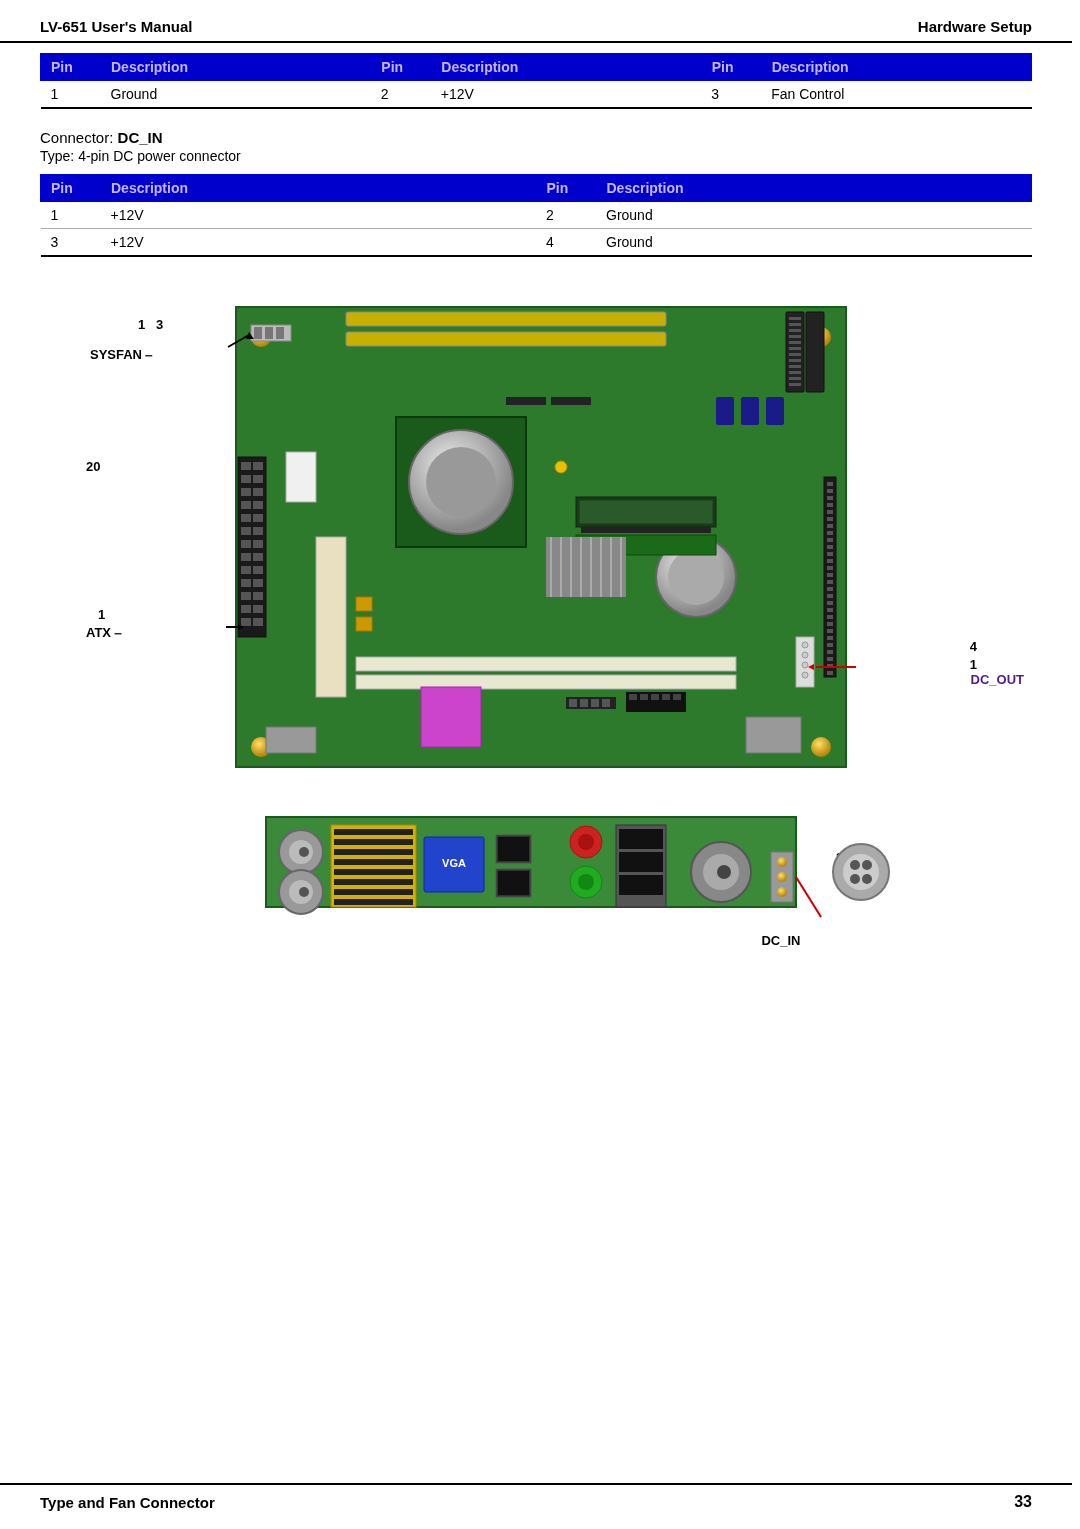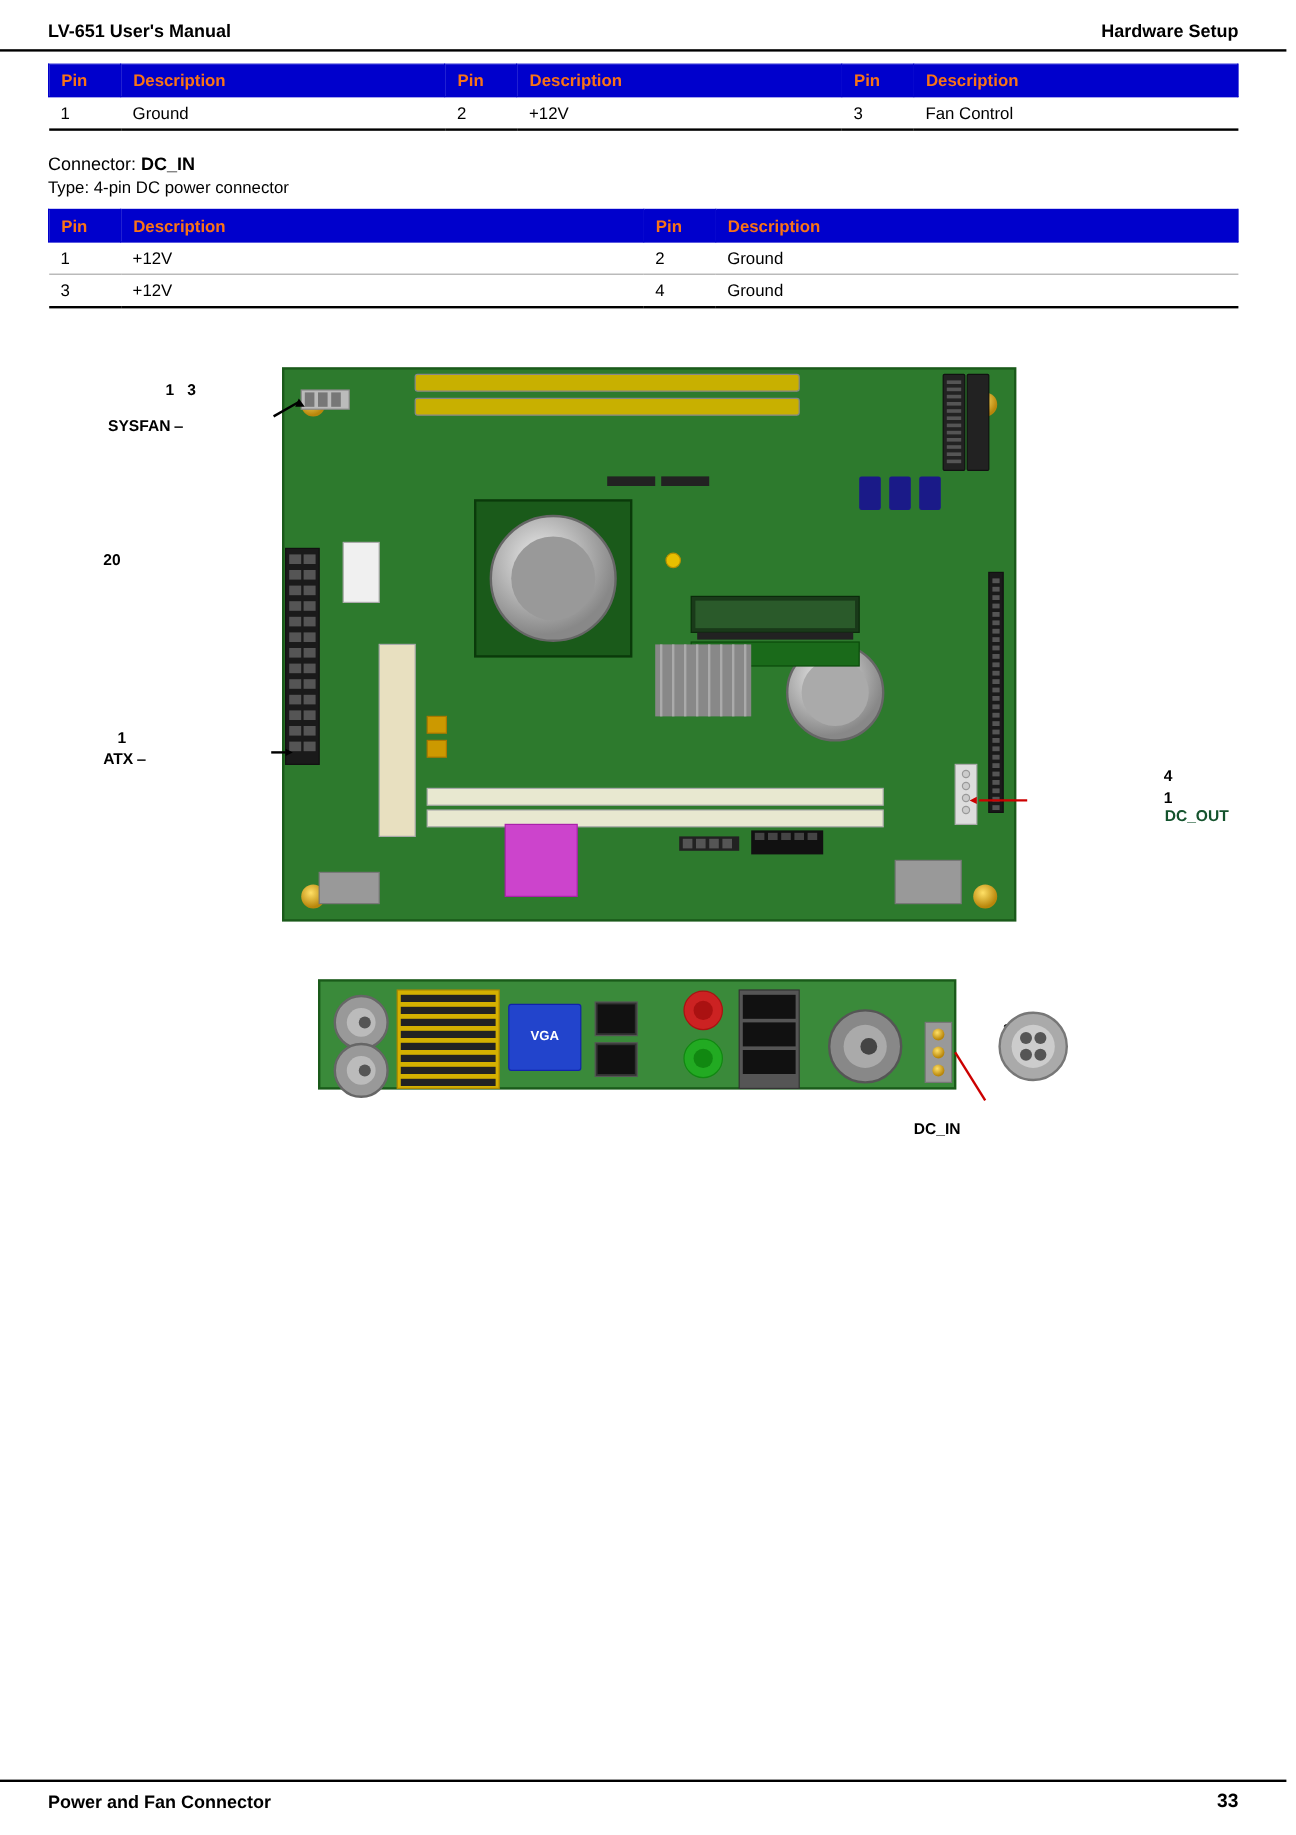--- a/index.html
+++ b/index.html
@@ -64,21 +64,21 @@
     }
 
     
     .pin-table {
       width: 100%;
       border-collapse: collapse;
       margin-bottom: 20px;
     }
     .pin-table th {
       background: #0000cc;
-      color: #f97316;
+      color: #c4b5fd;
       font-weight: bold;
       font-size: 14px;
       padding: 5px 10px;
       text-align: left;
       border: 1px solid #0000cc;
     }
     .pin-table td {
       padding: 5px 10px;
       font-size: 14px;
       border-bottom: 1px solid #aaa;
@@ -215,21 +215,21 @@
         <div style="position:absolute; top:162px; left:46px; font-size:13px; font-weight:bold; z-index:10;">20</div>
 
         <div style="position:absolute; top:310px; left:58px; font-size:13px; font-weight:bold; z-index:10;">1</div>
 
         <div style="position:absolute; top:328px; left:46px; font-size:13px; font-weight:bold; z-index:10;">ATX ⎯</div>
 
         <div style="position:absolute; top:342px; right:55px; font-size:13px; font-weight:bold; z-index:10;">4</div>
 
         <div style="position:absolute; top:360px; right:55px; font-size:13px; font-weight:bold; z-index:10;">1</div>
 
-        <div style="position:absolute; top:375px; right:8px; font-size:13px; font-weight:bold; z-index:10; color:#14532d;">DC_OUT</div>
+        <div style="position:absolute; top:375px; right:8px; font-size:13px; font-weight:bold; z-index:10; color:#4c1d95;">DC_OUT</div>
 
         <svg class="mb-svg" width="760" height="480" viewBox="0 0 760 480" style="display:block; margin: 0 auto; margin-top:40px;">
 
           <rect x="80" y="10" width="610" height="460" fill="#2d7a2d" stroke="#1a5a1a" stroke-width="2"></rect>
 
           <circle cx="105" cy="40" r="10" fill="url(#gold)"></circle>
           <circle cx="665" cy="40" r="10" fill="url(#gold)"></circle>
           <circle cx="105" cy="450" r="10" fill="url(#gold)"></circle>
           <circle cx="665" cy="450" r="10" fill="url(#gold)"></circle>
 
@@ -481,17 +481,17 @@
         <circle cx="711" cy="68" r="5" fill="#555"></circle>
         <circle cx="699" cy="82" r="5" fill="#555"></circle>
         <circle cx="711" cy="82" r="5" fill="#555"></circle>
 
       </svg>
     </div>
 
   </div>
 
   <div class="page-footer">
-    <span class="footer-left">Power and Fan Connector</span>
+    <span class="footer-left">Type and Fan Connector</span>
     <span class="footer-right">33</span>
   </div>
 
 </div>
 
 </body></html>

